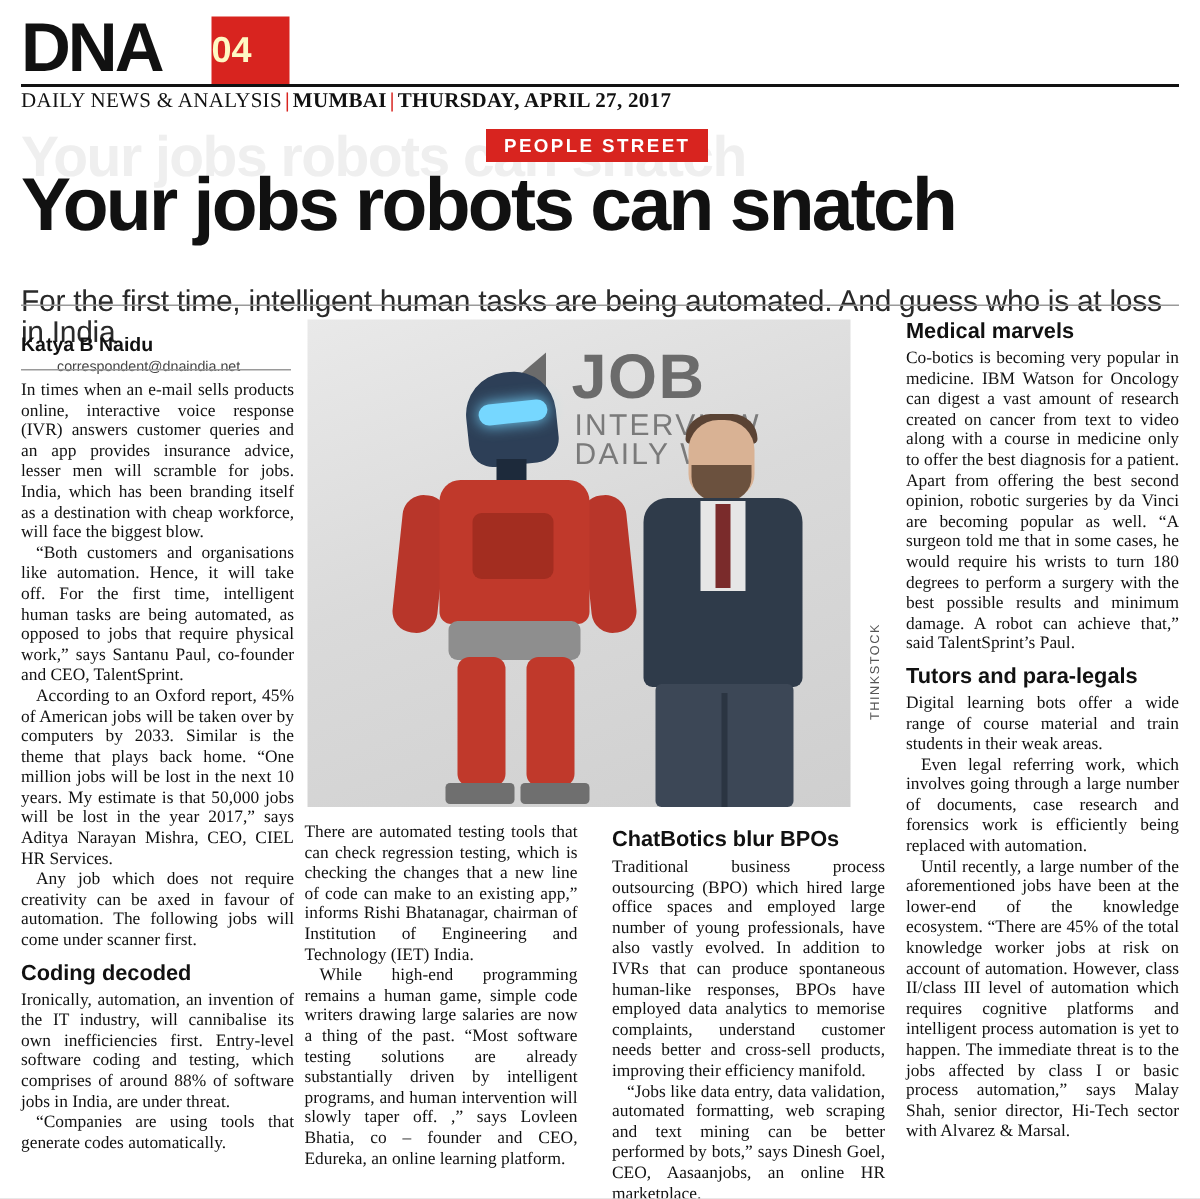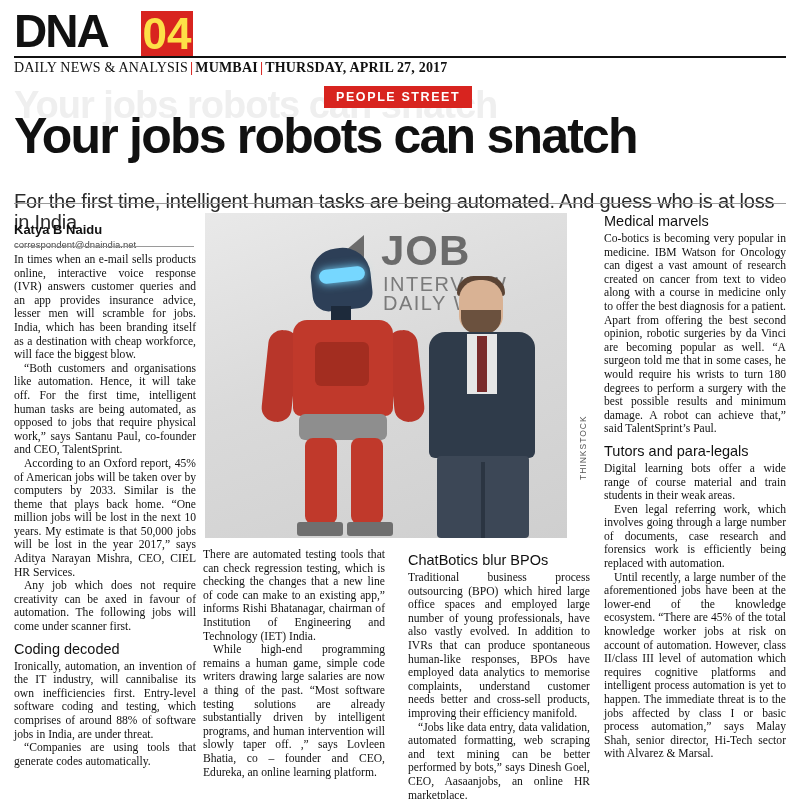--- a/index.html
+++ b/index.html
@@ -43,26 +43,25 @@
   }
   .pagenum-box {
     position: absolute;
     left: 127px;
     top: 3px;
     width: 52px;
     height: 45px;
     background: #d8241f;
   }
   .pagenum {
-    color: #fde047;
-    font-family: "Liberation Sans", sans-serif;
-    font-weight: bold;
-    font-size: 44px;
+    color: #fef9c3;
+    font-family: "Liberation Sans", sans-serif;
+    font-weight: bold;
+    font-size: 24px;
     line-height: 45px;
-    text-align: center;
   }
   .masthead-sub {
     position: absolute;
     left: 0;
     top: 52px;
     font-family: Liberation Serif, serif;
     font-size: 14px;
     letter-spacing: 0.2px;
     color: #111;
     white-space: nowrap;
@@ -144,20 +143,21 @@
     font-family: "Liberation Sans", sans-serif;
     font-weight: bold;
     font-size: 13px;
     color: #111;
   }
   .byline-mail {
     font-family: "Liberation Sans", sans-serif;
     font-size: 9.5px;
     color: #444;
     margin-top: 2px;
+    margin-left: 24px;
   }
   .byline-rule {
     position: absolute;
     left: 14px;
     top: 246px;
     width: 180px;
     height: 1px;
     background: #9a9a9a;
   }
   
@@ -171,21 +171,21 @@
   }
   .col p {
     margin: 0;
     text-indent: 10px;
   }
   .col p.first {
     text-indent: 0;
   }
   .subhead-h {
     font-family: "Liberation Sans", sans-serif;
-    font-weight: normal;
+    font-weight: bold;
     font-size: 14.5px;
     line-height: 16px;
     color: #111;
     margin: 7px 0 3px 0;
   }
   .col1 { left: 14px;  top: 253px; width: 182px; }
   .col2 { left: 203px; top: 548px; width: 182px; }
   .col3 { left: 408px; top: 548px; width: 182px; }
   .col4 { left: 604px; top: 213px; width: 182px; }
   

